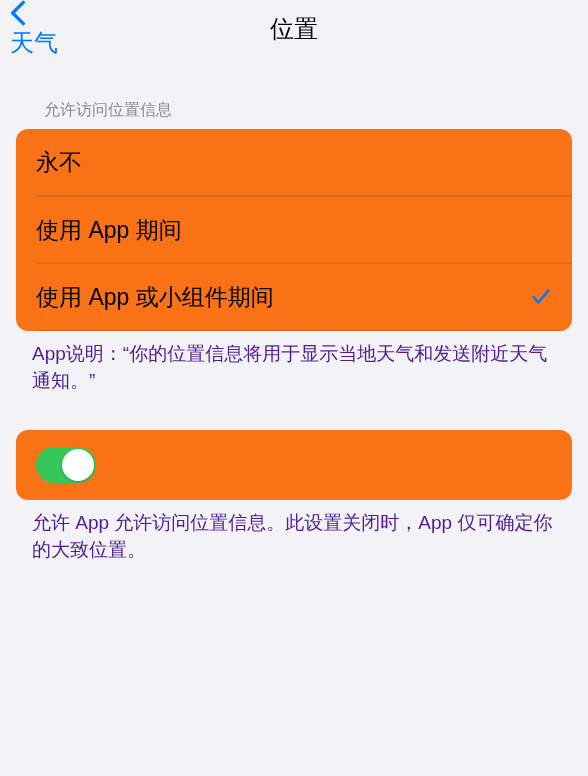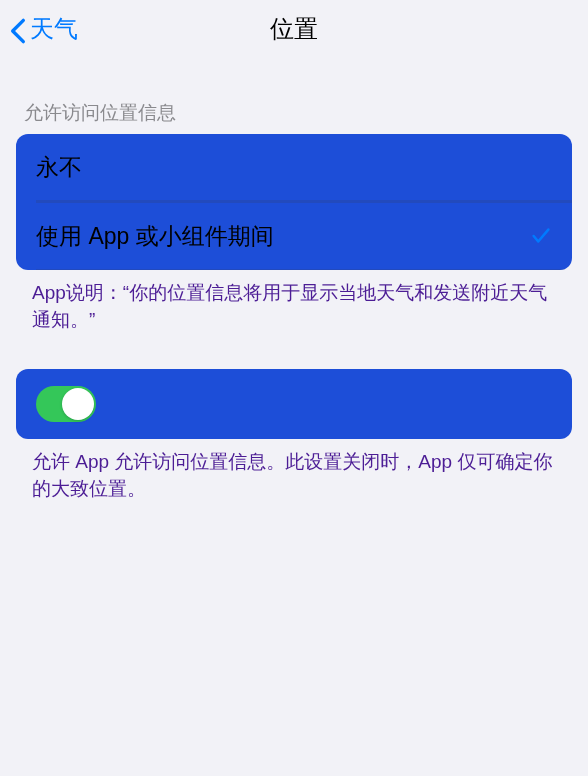--- a/index.html
+++ b/index.html
@@ -16,45 +16,46 @@
     }
     .navbar {
       height: 58px;
       display: flex;
       align-items: center;
       position: relative;
       padding: 0 10px;
     }
     .back-button {
       display: flex;
-      align-items: flex-end;
+      align-items: flex-start;
       color: #007aff;
       font-size: 24px;
       cursor: pointer;
+      flex-direction: column;
     }
     .back-chevron {
       width: 16px;
       height: 28px;
       margin-right: 4px;
     }
     .nav-title {
       position: absolute;
       left: 50%;
       transform: translateX(-50%);
       font-size: 24px;
       font-weight: 400;
       color: #000;
     }
     .section-header {
-      padding: 42px 32px 8px 24px;
+      padding: 42px 32px 8px 44px;
       color: #8a8a8e;
-      font-size: 19px;
+      font-size: 16px;
     }
     .list-group {
-      background: #1d4ed8;
+      background: #f97316;
       margin: 0 16px;
       border-radius: 12px;
       overflow: hidden;
     }
     .list-item {
       display: flex;
       align-items: center;
       justify-content: space-between;
       padding: 17px 20px;
       font-size: 23px;
@@ -118,20 +119,23 @@
 </div>
 
 <div class="section-header">允许访问位置信息</div>
 
 <div class="list-group">
   <div class="list-item" style="border-bottom:none">
     <span>永不</span>
   </div>
   <div class="separator-inset"></div>
   <div class="separator-inset"></div>
+  <div class="list-item" style="border-bottom:none">
+    <span>使用 App 期间</span>
+  </div>
   <div class="separator-inset"></div>
   <div class="list-item" style="border-bottom:none">
     <span>使用 App 或小组件期间</span>
     <svg class="checkmark" viewBox="0 0 24 24" fill="none">
       <path d="M4 12 L9 18 L20 5" stroke="#007aff" stroke-width="2.8" stroke-linecap="round" stroke-linejoin="round"></path>
     </svg>
   </div>
   <div class="separator-inset"></div>
 </div>
 

